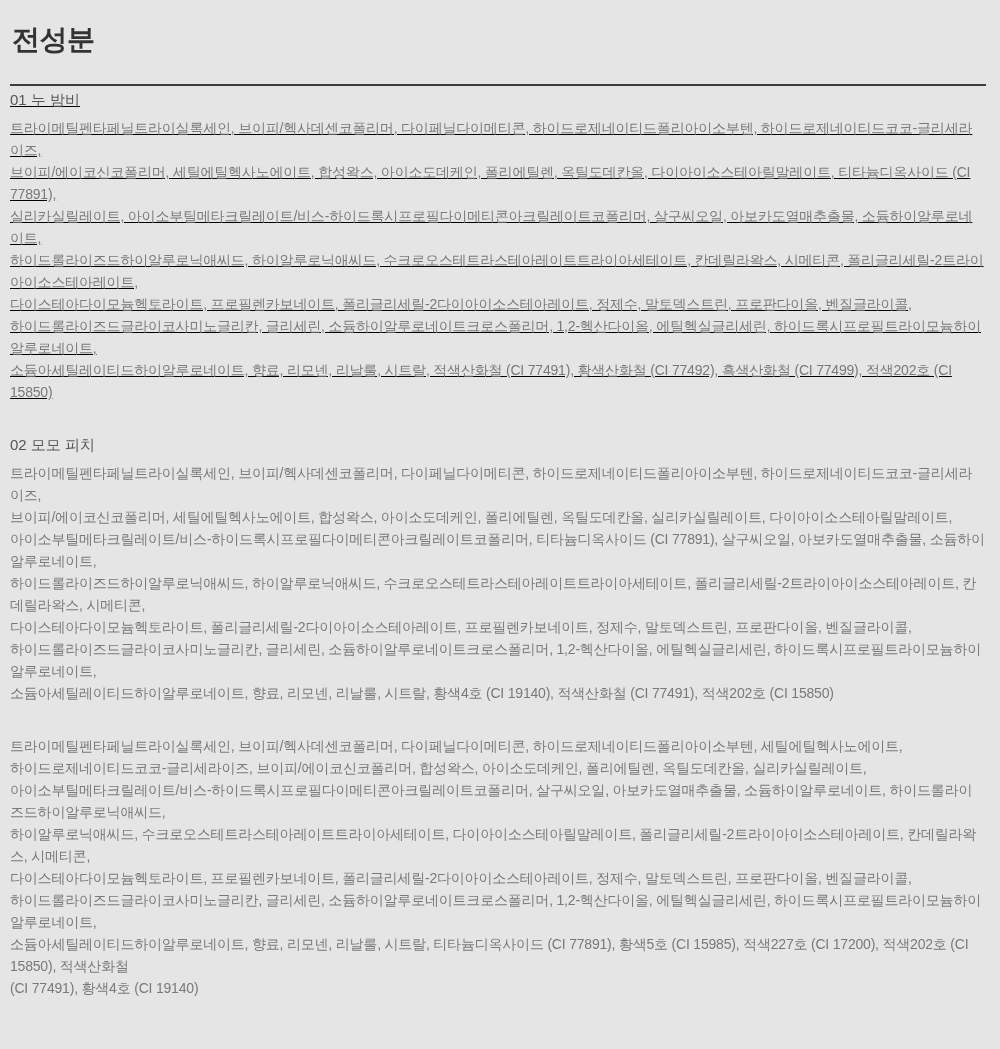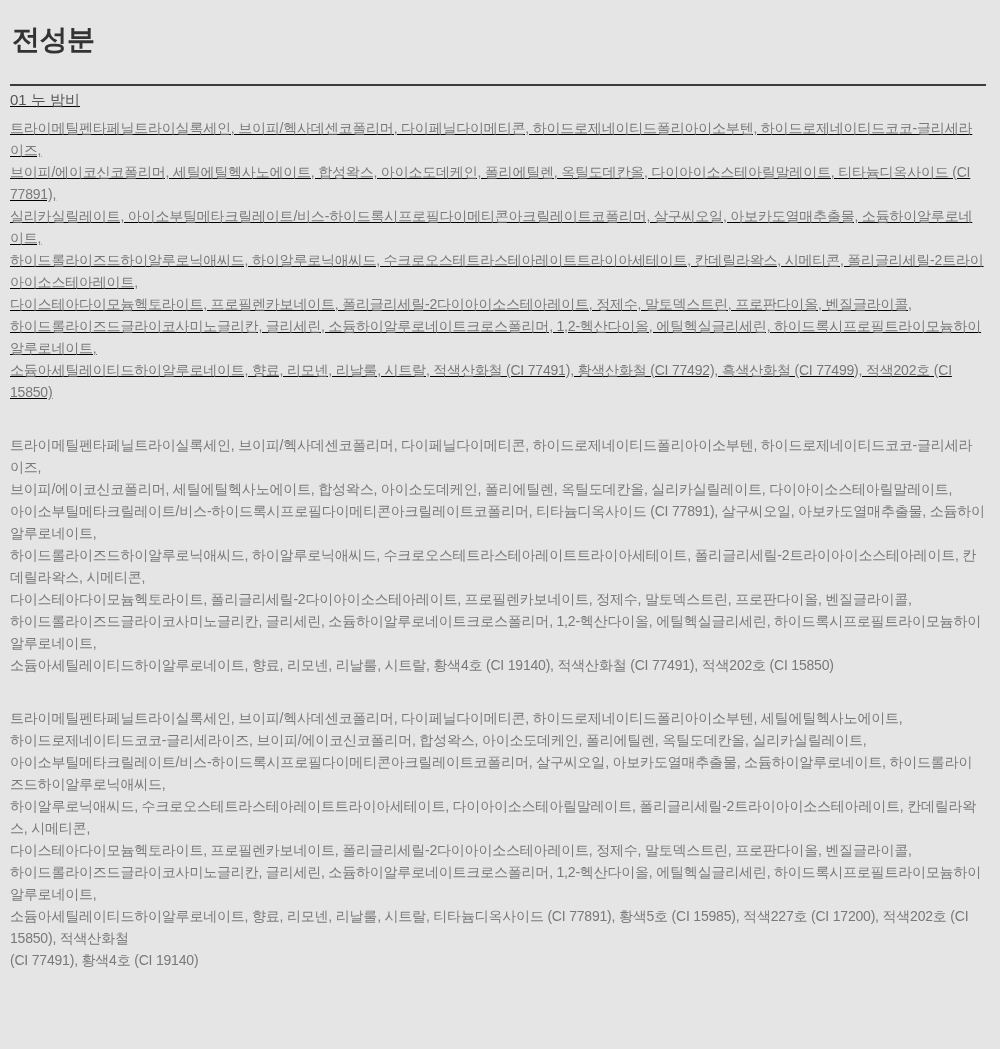--- a/index.html
+++ b/index.html
@@ -67,20 +67,21 @@
     <p class="ingredients">트라이메틸펜타페닐트라이실록세인, 브이피/헥사데센코폴리머, 다이페닐다이메티콘, 하이드로제네이티드폴리아이소부텐, 하이드로제네이티드코코-글리세라이즈,
 브이피/에이코신코폴리머, 세틸에틸헥사노에이트, 합성왁스, 아이소도데케인, 폴리에틸렌, 옥틸도데칸올, 다이아이소스테아릴말레이트, 티타늄디옥사이드 (CI 77891),
 실리카실릴레이트, 아이소부틸메타크릴레이트/비스-하이드록시프로필다이메티콘아크릴레이트코폴리머, 살구씨오일, 아보카도열매추출물, 소듐하이알루로네이트,
 하이드롤라이즈드하이알루로닉애씨드, 하이알루로닉애씨드, 수크로오스테트라스테아레이트트라이아세테이트, 칸데릴라왁스, 시메티콘, 폴리글리세릴-2트라이아이소스테아레이트,
 다이스테아다이모늄헥토라이트, 프로필렌카보네이트, 폴리글리세릴-2다이아이소스테아레이트, 정제수, 말토덱스트린, 프로판다이올, 벤질글라이콜,
 하이드롤라이즈드글라이코사미노글리칸, 글리세린, 소듐하이알루로네이트크로스폴리머, 1,2-헥산다이올, 에틸헥실글리세린, 하이드록시프로필트라이모늄하이알루로네이트,
 소듐아세틸레이티드하이알루로네이트, 향료, 리모넨, 리날룰, 시트랄, 적색산화철 (CI 77491), 황색산화철 (CI 77492), 흑색산화철 (CI 77499), 적색202호 (CI 15850)</p>
   </section>
 
   <section class="section">
+    <h2 class="section-title">02 모모 피치</h2>
     <p class="ingredients">트라이메틸펜타페닐트라이실록세인, 브이피/헥사데센코폴리머, 다이페닐다이메티콘, 하이드로제네이티드폴리아이소부텐, 하이드로제네이티드코코-글리세라이즈,
 브이피/에이코신코폴리머, 세틸에틸헥사노에이트, 합성왁스, 아이소도데케인, 폴리에틸렌, 옥틸도데칸올, 실리카실릴레이트, 다이아이소스테아릴말레이트,
 아이소부틸메타크릴레이트/비스-하이드록시프로필다이메티콘아크릴레이트코폴리머, 티타늄디옥사이드 (CI 77891), 살구씨오일, 아보카도열매추출물, 소듐하이알루로네이트,
 하이드롤라이즈드하이알루로닉애씨드, 하이알루로닉애씨드, 수크로오스테트라스테아레이트트라이아세테이트, 폴리글리세릴-2트라이아이소스테아레이트, 칸데릴라왁스, 시메티콘,
 다이스테아다이모늄헥토라이트, 폴리글리세릴-2다이아이소스테아레이트, 프로필렌카보네이트, 정제수, 말토덱스트린, 프로판다이올, 벤질글라이콜,
 하이드롤라이즈드글라이코사미노글리칸, 글리세린, 소듐하이알루로네이트크로스폴리머, 1,2-헥산다이올, 에틸헥실글리세린, 하이드록시프로필트라이모늄하이알루로네이트,
 소듐아세틸레이티드하이알루로네이트, 향료, 리모넨, 리날룰, 시트랄, 황색4호 (CI 19140), 적색산화철 (CI 77491), 적색202호 (CI 15850)</p>
   </section>
 
   <section class="section">

